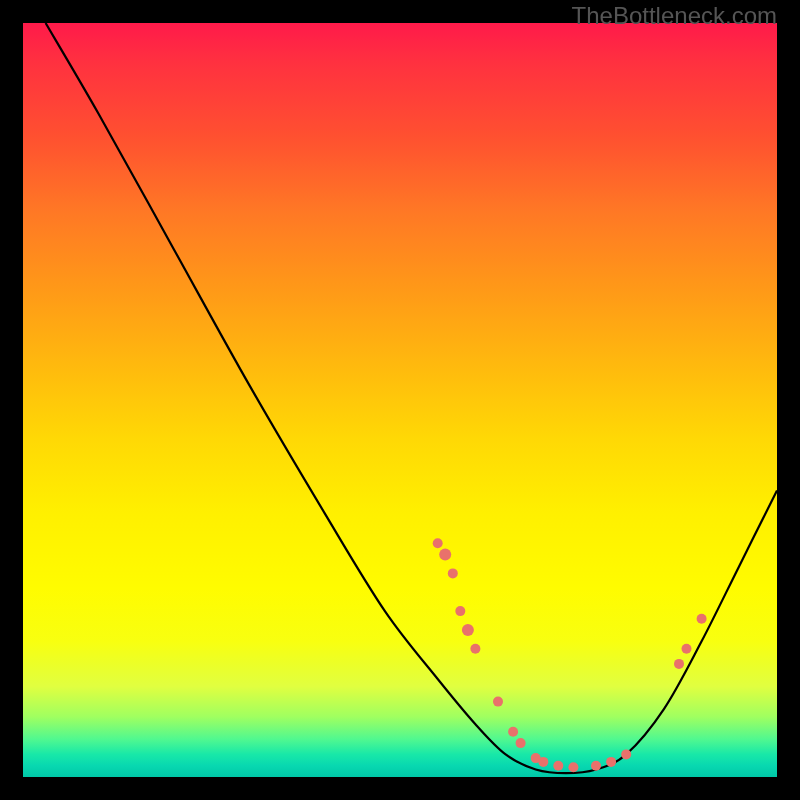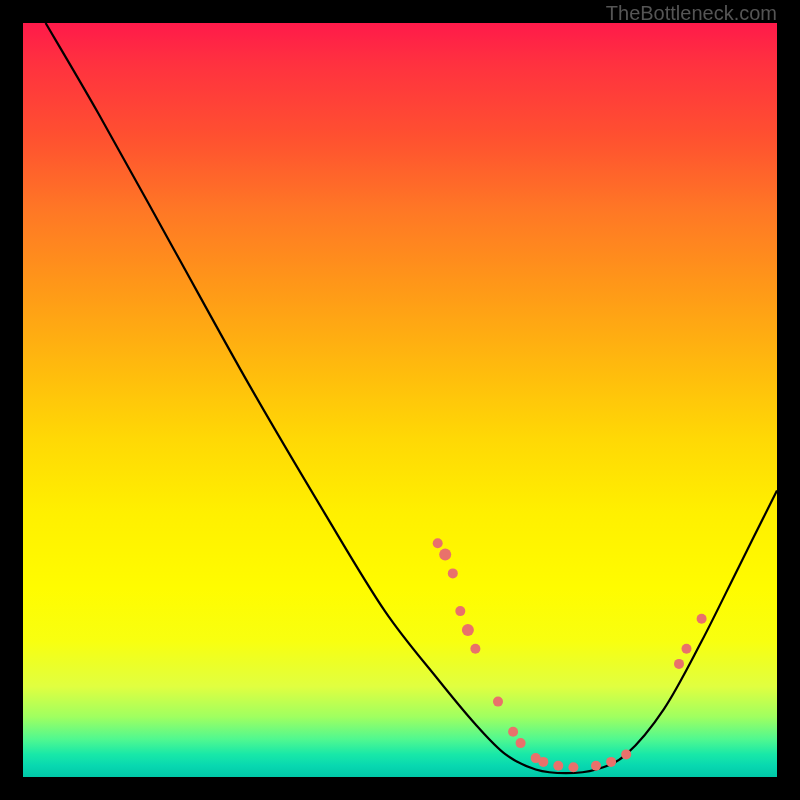--- a/index.html
+++ b/index.html
@@ -35,21 +35,21 @@
       #18e8a8 97%,
       #08d8b0 98.5%,
       #00c8a8 100%
     );
   }
   .watermark {
     position: absolute;
     top: 2px;
     right: 23px;
     color: #555;
-    font-size: 20px;
+    font-size: 24px;
     font-weight: 500;
     z-index: 10;
   }
   svg.overlay {
     position: absolute;
     left: 23px;
     top: 23px;
     width: 754px;
     height: 754px;
     z-index: 5;

